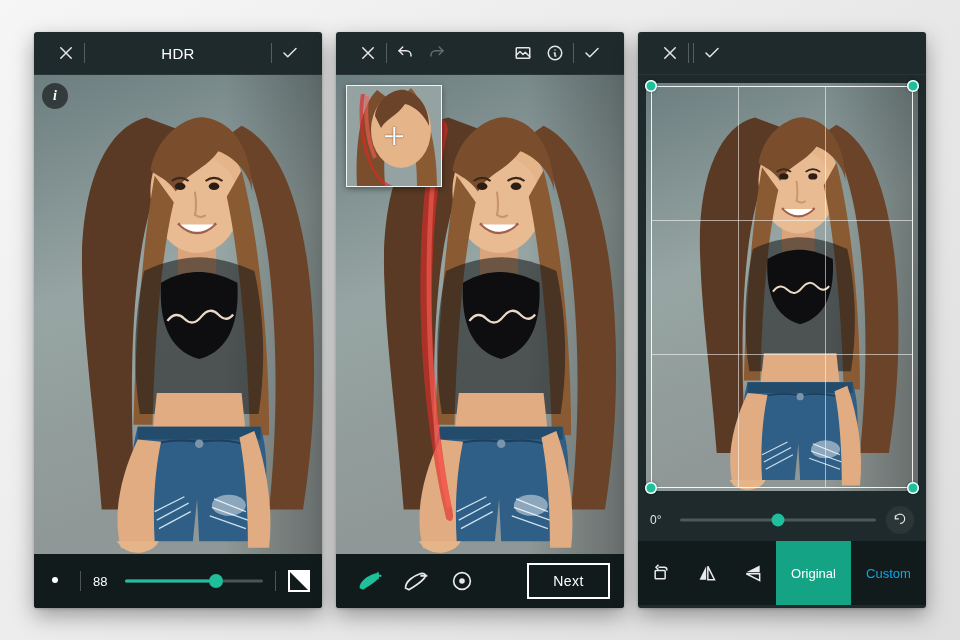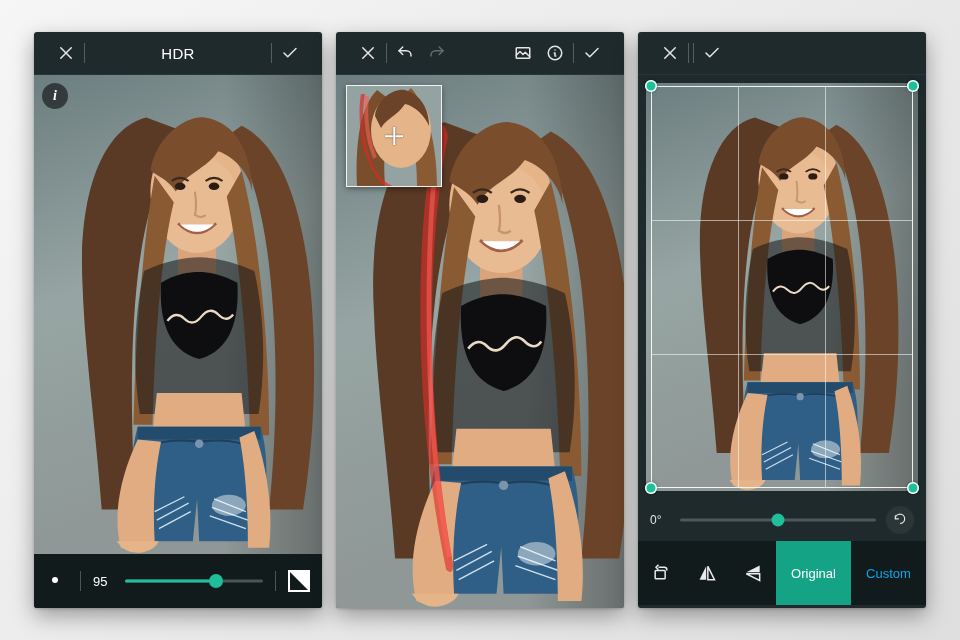--- a/index.html
+++ b/index.html
@@ -196,21 +196,21 @@
   <div class="botbar">
     <div class="ico sun-icon" style="width:22px">
       <svg viewBox="0 0 24 24">
           <circle cx="12" cy="12" r="4"></circle>
           <g>
             <path d="M12 2v3M12 19v3M2 12h3M19 12h3M4.6 4.6l2.1 2.1M17.3 17.3l2.1 2.1M4.6 19.4l2.1-2.1M17.3 6.7l2.1-2.1"></path>
           </g>
         </svg>
     </div>
     <div class="vsep"></div>
-    <div style="min-width:22px">95</div>
+    <div style="min-width:22px">88</div>
     <div class="slider">
       <div class="track"></div>
       <div class="fill" style="width:66%"></div>
       <div class="knob" style="left:66%"></div>
     </div>
     <div class="vsep"></div>
     <div class="inverter"></div>
   </div>
 </div>
 
@@ -269,20 +269,45 @@
       <path d="M36 14 C24 70 20 150 24 240 C28 310 38 366 48 402" stroke="rgba(255,100,90,0.55)" stroke-width="6" fill="none"></path>
     </svg>
     <div class="loupe">
       <svg width="94" height="100">
           <use href="#loupe-art"></use>
         </svg>
       <div class="cross"></div>
     </div>
   </div>
 
+  <div class="botbar" style="gap:6px;padding:0 14px">
+    <div class="toolicon sel">
+      <svg viewBox="0 0 32 28">
+          <path d="M4 22 C4 14 14 8 20 6 C24 4 28 6 26 10 C22 16 14 20 8 24 Z" fill="currentColor"></path>
+          <g stroke="currentColor" stroke-width="2.2">
+            <line x1="25" y1="4" x2="25" y2="12"></line>
+            <line x1="21" y1="8" x2="29" y2="8"></line>
+          </g>
+        </svg>
+    </div>
+    <div class="toolicon unsel">
+      <svg viewBox="0 0 32 28">
+          <path d="M4 22 C4 14 14 8 20 6 C24 4 28 6 26 10 C22 16 14 20 8 24 Z" fill="none" stroke="currentColor" stroke-width="2"></path>
+          <line x1="21" y1="8" x2="29" y2="8" stroke="currentColor" stroke-width="2.2"></line>
+        </svg>
+    </div>
+    <div class="toolicon unsel">
+      <svg viewBox="0 0 28 28">
+          <circle cx="14" cy="14" r="9" fill="none" stroke="currentColor" stroke-width="1.8"></circle>
+          <circle cx="14" cy="14" r="3" fill="currentColor"></circle>
+        </svg>
+    </div>
+    <div class="spacer"></div>
+    <div class="btn-outline">Next</div>
+  </div>
 </div>
 
 <div class="phone">
   <div class="topbar">
     <div class="ico">
         <svg viewBox="0 0 24 24">
           <path d="M5 5l14 14M19 5L5 19"></path>
         </svg>
       </div>
     <div class="vsep"></div>

